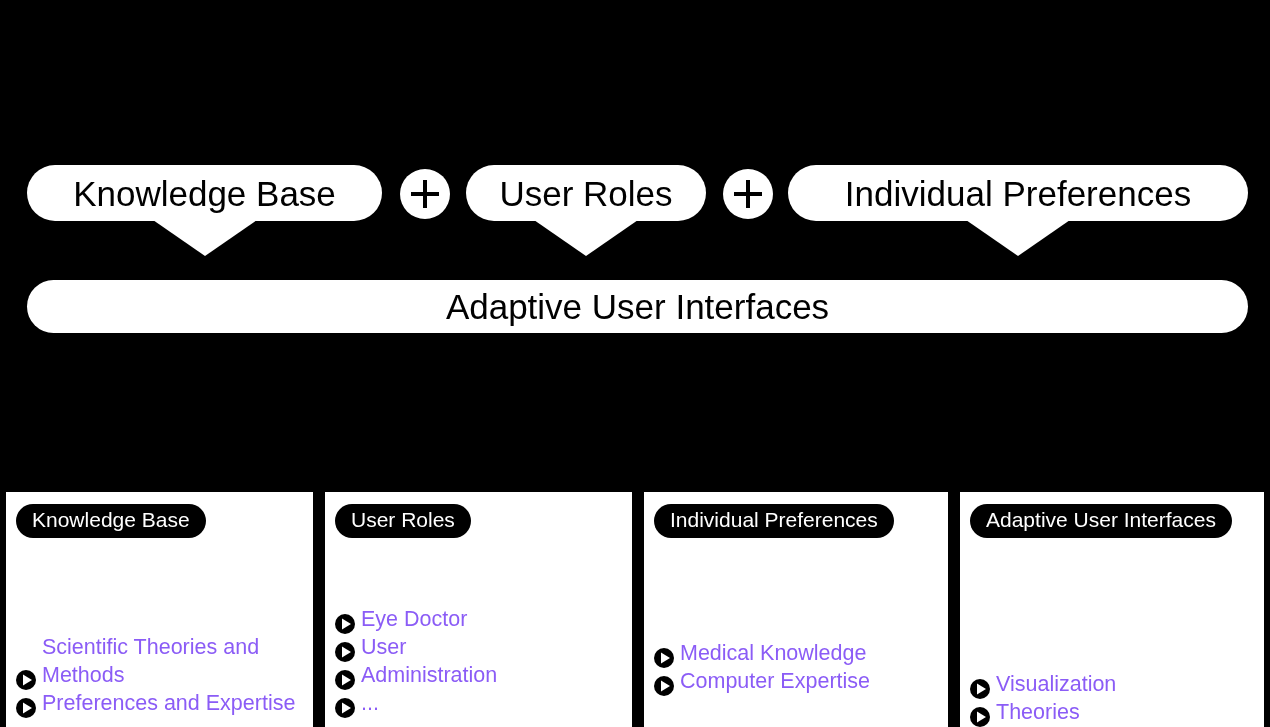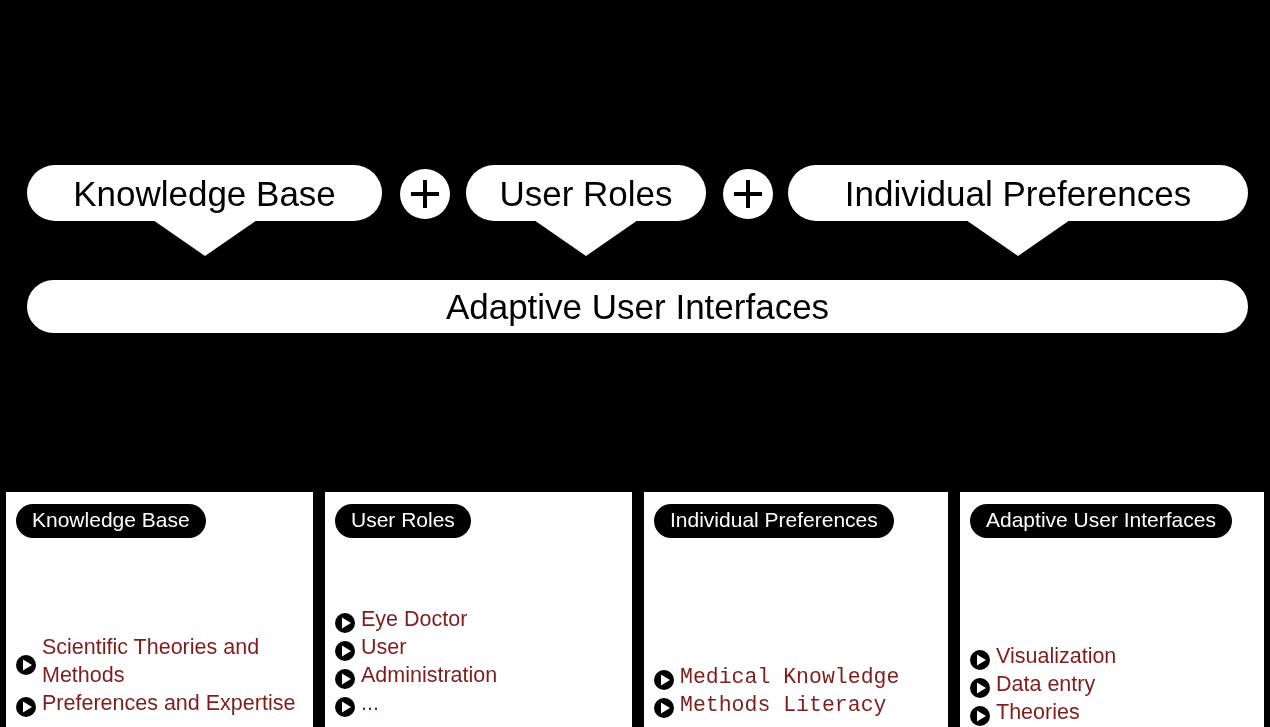--- a/index.html
+++ b/index.html
@@ -141,40 +141,40 @@
     white-space: nowrap;
   }
   .panel-list {
     list-style: none;
     margin: 0;
     padding: 0;
     width: 100%;
   }
   .panel-list li {
     display: flex;
-    align-items: center;
+    align-items: flex-end;
     font-size: 21.5px;
     line-height: 28px;
-    color: #7f1d1d;
+    color: #8b5cf6;
     margin-bottom: 0px;
   }
   .bullet-icon {
     flex: 0 0 auto;
     width: 20px;
     height: 20px;
     margin-top: 5px;
     margin-right: 6px;
   }
   .bullet-text {
     flex: 1 1 auto;
   }
   
   .list-bottom { margin-top: auto; padding-bottom: 10px; }
   .list-bottom-2 { margin-top: auto; padding-bottom: 1px; }
-  .list-bottom-3 { margin-top: auto; padding-bottom: 8px; font-family: Liberation Mono, monospace; }
+  .list-bottom-3 { margin-top: auto; padding-bottom: 32px; }
 </style>
 </head>
 <body>
 
 <div id="top-row">
 
   <div class="capsule-group" style="left:27px; width:355px;">
     <div class="capsule">
       <span class="capsule-label">Knowledge Base</span>
     </div>
@@ -290,21 +290,21 @@
           </span>
           <span class="bullet-text">Medical Knowledge</span>
         </li>
         <li>
           <span class="bullet-icon">
             <svg viewBox="0 0 20 20" width="20" height="20" aria-hidden="true">
               <circle cx="10" cy="10" r="10" fill="#000000"></circle>
               <polygon points="7,4.5 16,10 7,15.5" fill="#ffffff"></polygon>
             </svg>
           </span>
-          <span class="bullet-text">Methods Literacy</span>
+          <span class="bullet-text">Computer Expertise</span>
         </li>
       </ul>
     </div>
   </div>
 
   <div class="panel-slot" style="width:316px;">
     <div class="panel">
       <div class="panel-pill">Adaptive User Interfaces</div>
       <ul class="panel-list list-bottom-2">
         <li>
@@ -316,28 +316,19 @@
           </span>
           <span class="bullet-text">Visualization</span>
         </li>
         <li>
           <span class="bullet-icon">
             <svg viewBox="0 0 20 20" width="20" height="20" aria-hidden="true">
               <circle cx="10" cy="10" r="10" fill="#000000"></circle>
               <polygon points="7,4.5 16,10 7,15.5" fill="#ffffff"></polygon>
             </svg>
           </span>
-          <span class="bullet-text">Data entry</span>
-        </li>
-        <li>
-          <span class="bullet-icon">
-            <svg viewBox="0 0 20 20" width="20" height="20" aria-hidden="true">
-              <circle cx="10" cy="10" r="10" fill="#000000"></circle>
-              <polygon points="7,4.5 16,10 7,15.5" fill="#ffffff"></polygon>
-            </svg>
-          </span>
           <span class="bullet-text">Theories</span>
         </li>
       </ul>
     </div>
   </div>
 
 </div>
 
 </body></html>

